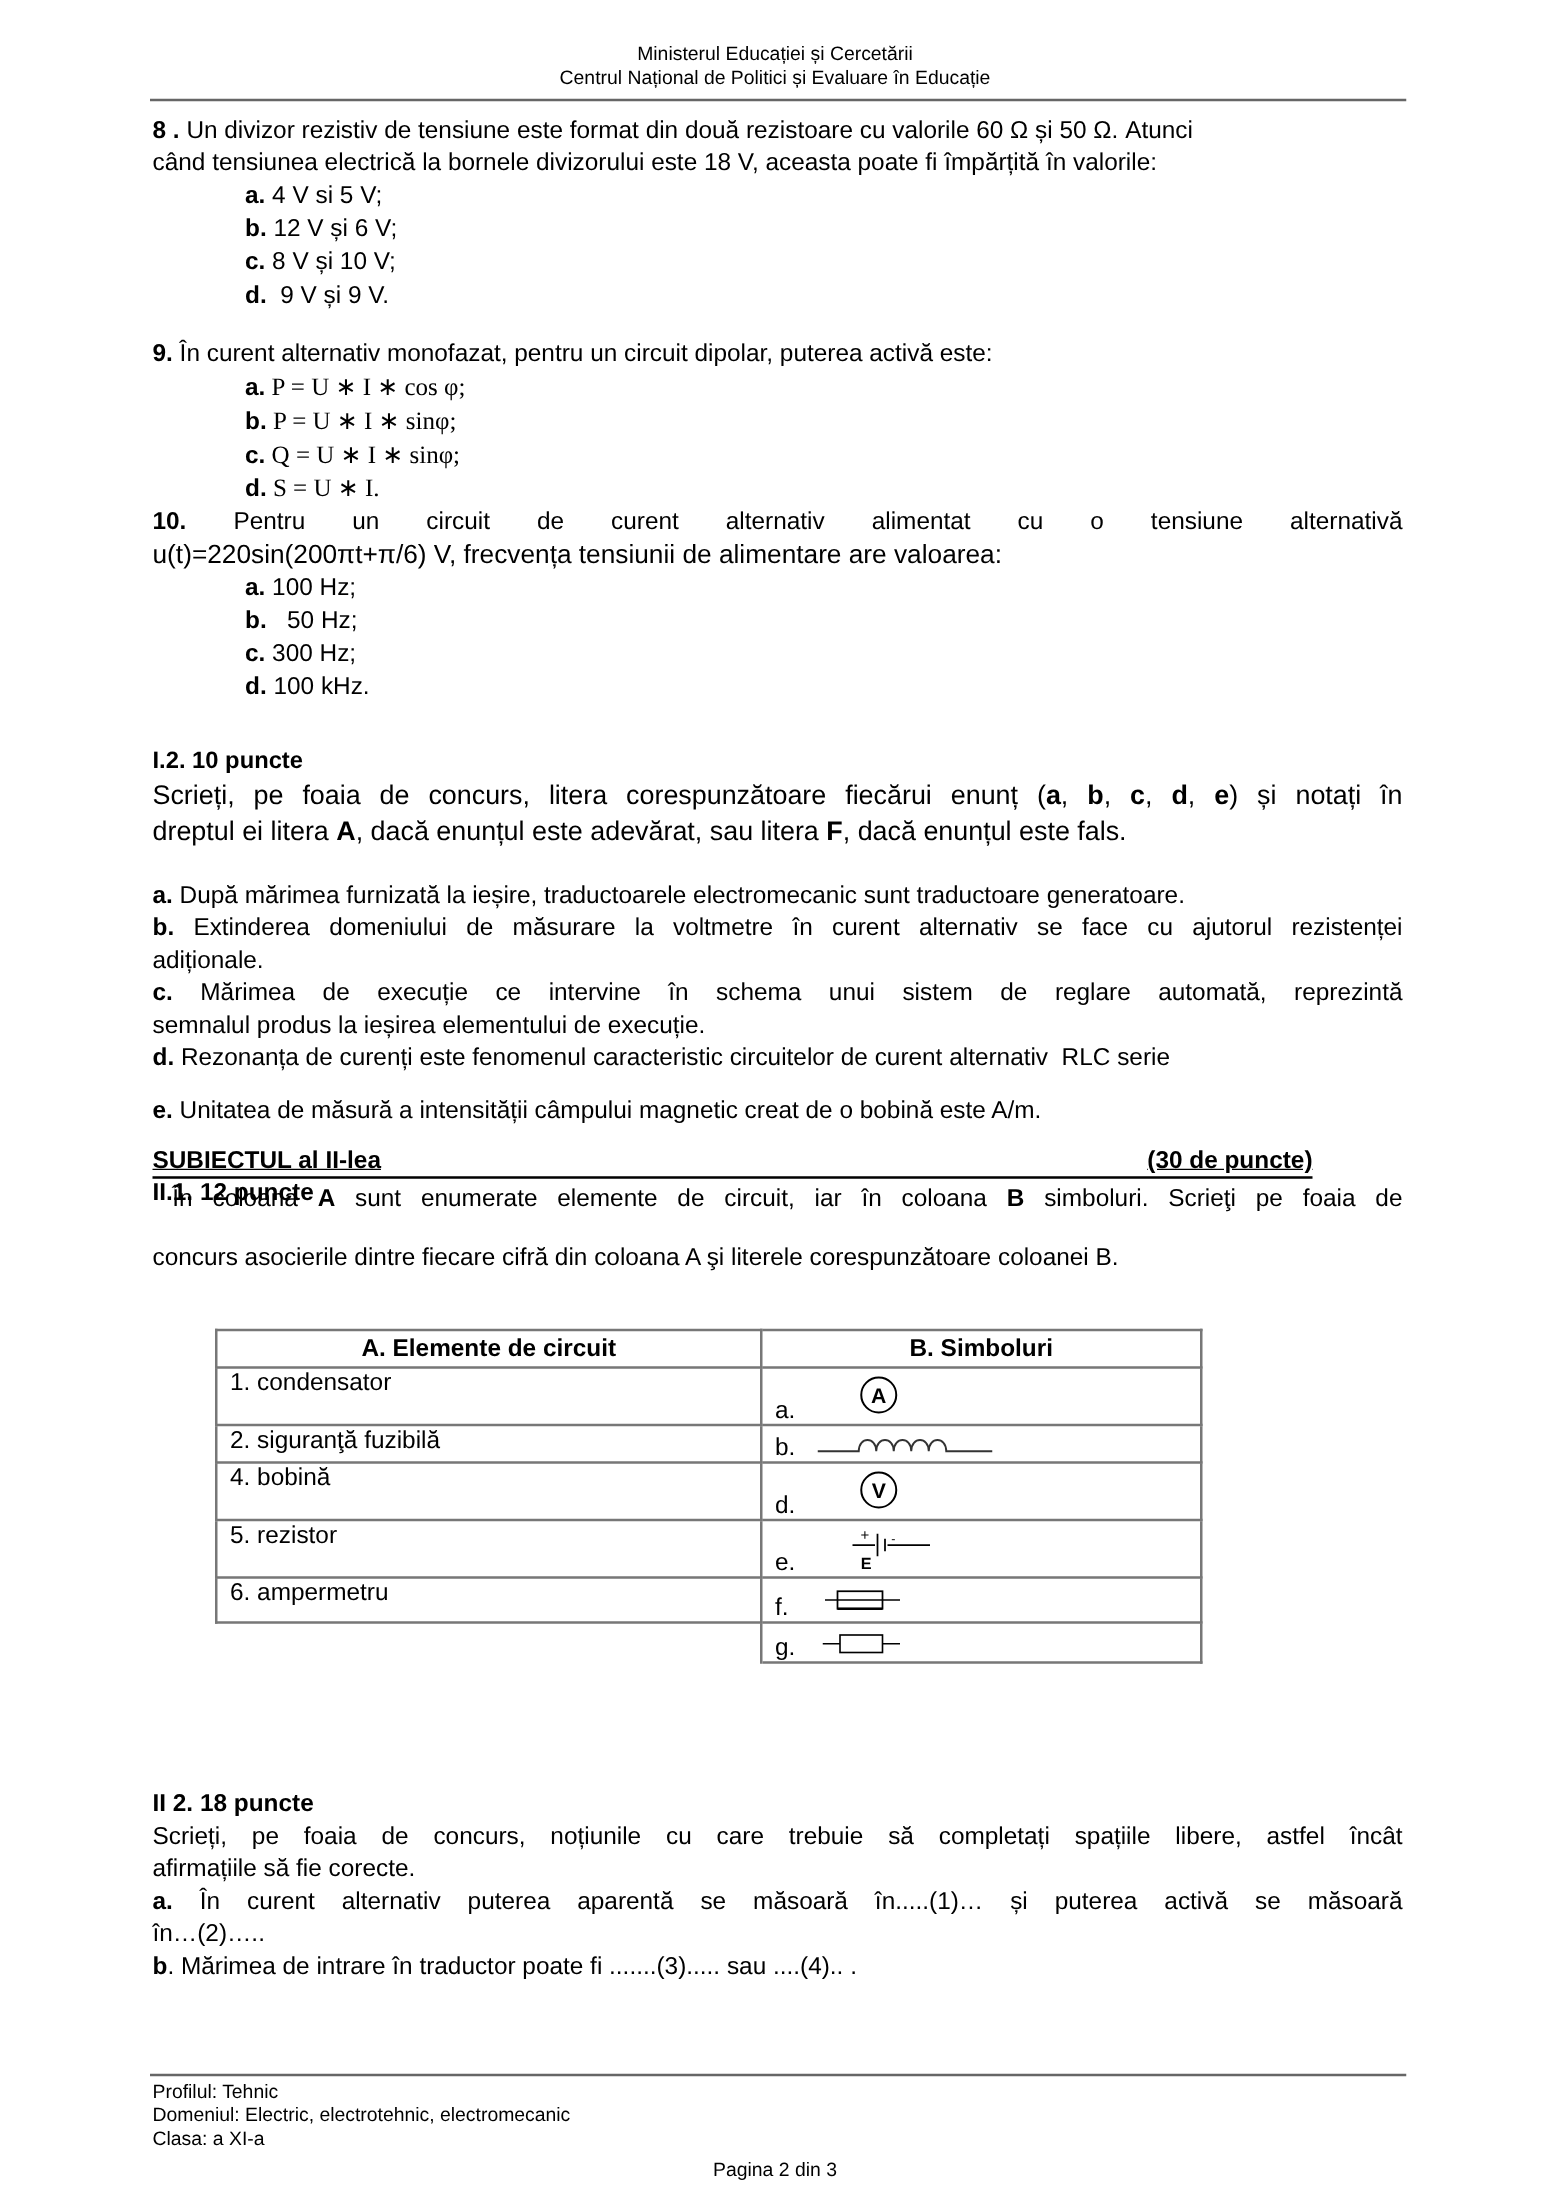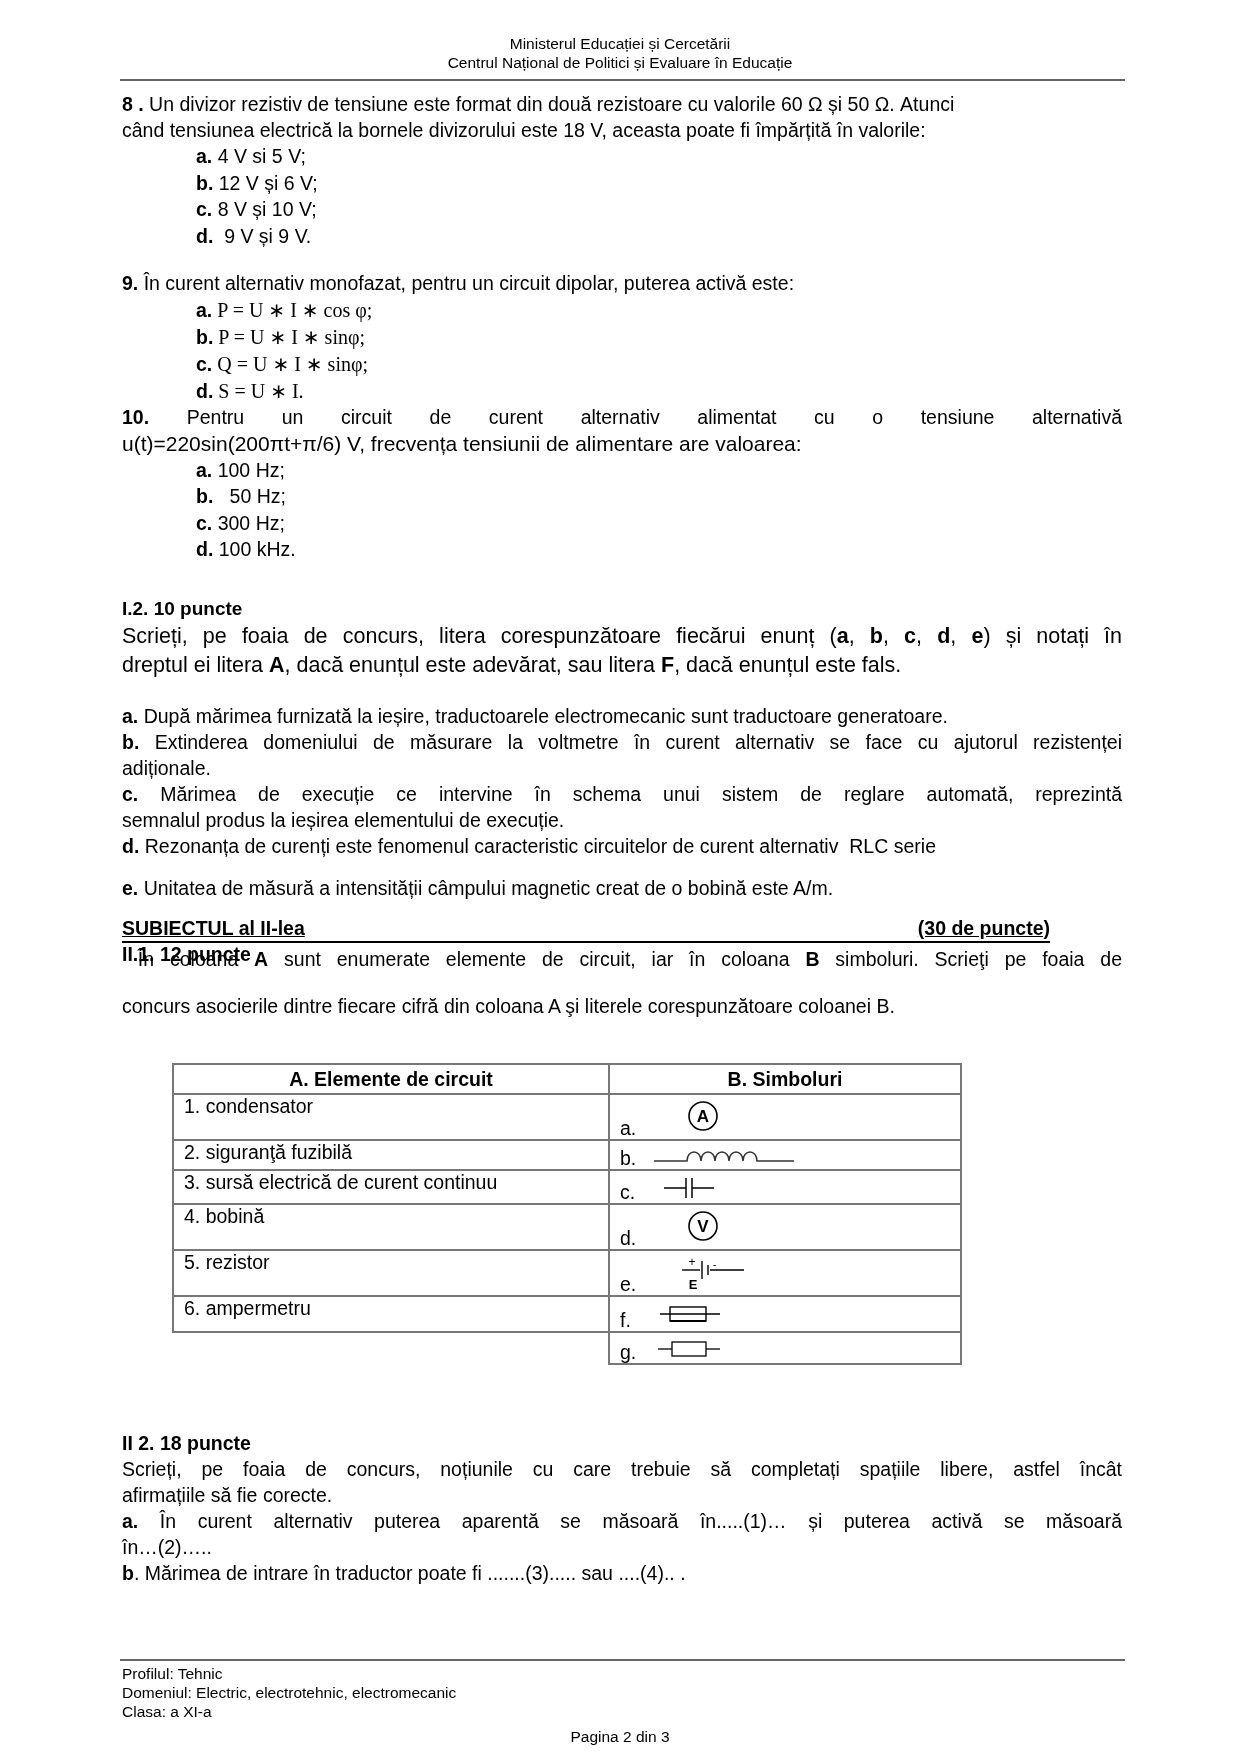--- a/index.html
+++ b/index.html
@@ -105,32 +105,20 @@
   <tr style="height:30px;">
     <td>2. siguranţă fuzibilă</td>
     <td class="cellB">
       <span class="lbl">b.</span>
       <svg class="sym" style="left:44px; top:4px;" width="140" height="22">
         <path d="M0 16 H33 C33 4, 47 4, 47 16 C47 4, 61 4, 61 16 C61 4, 75 4, 75 16 C75 4, 89 4, 89 16 C89 4, 103 4, 103 16 H140" fill="none" stroke="#333" stroke-width="1.5"></path>
       </svg>
     </td>
   </tr>
 
-  <tr style="height:34px;">
-    <td>3. sursă electrică de curent continuu</td>
-    <td class="cellB">
-      <span class="lbl">c.</span>
-      <svg class="sym" style="left:54px; top:6px;" width="50" height="22">
-        <line x1="0" y1="11" x2="22" y2="11" stroke="#000" stroke-width="1.5"></line>
-        <line x1="22" y1="1" x2="22" y2="21" stroke="#000" stroke-width="1.5"></line>
-        <line x1="28" y1="1" x2="28" y2="21" stroke="#000" stroke-width="1.5"></line>
-        <line x1="28" y1="11" x2="50" y2="11" stroke="#000" stroke-width="1.5"></line>
-      </svg>
-    </td>
-  </tr>
 
   <tr style="height:46px;">
     <td>4. bobină</td>
     <td class="cellB">
       <span class="lbl">d.</span>
       <svg class="sym" style="left:76px; top:4px;" width="34" height="34">
         <circle cx="17" cy="17" r="14" fill="none" stroke="#000" stroke-width="1.6"></circle>
         <text x="17" y="23" text-anchor="middle" font-family="Liberation Sans, sans-serif" font-weight="bold" font-size="17">V</text>
       </svg>
     </td>

